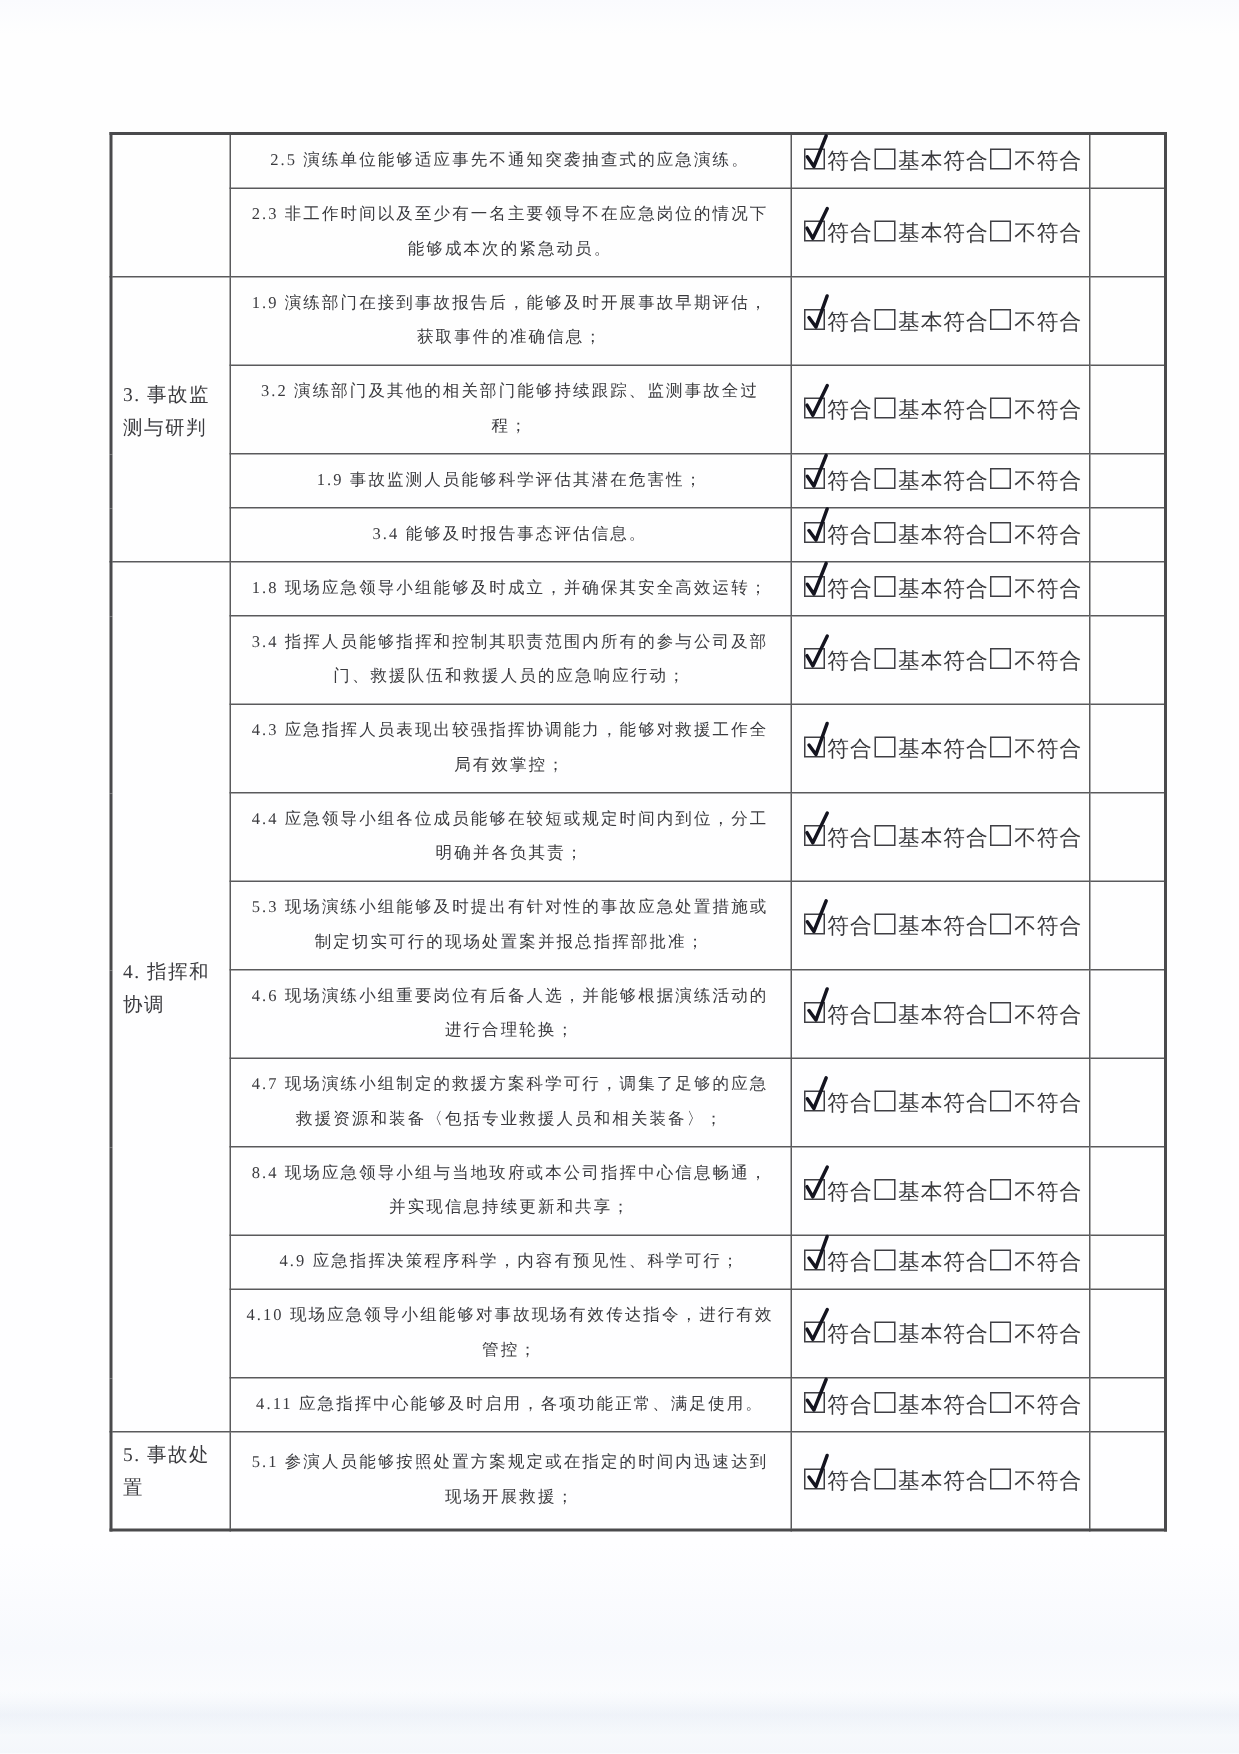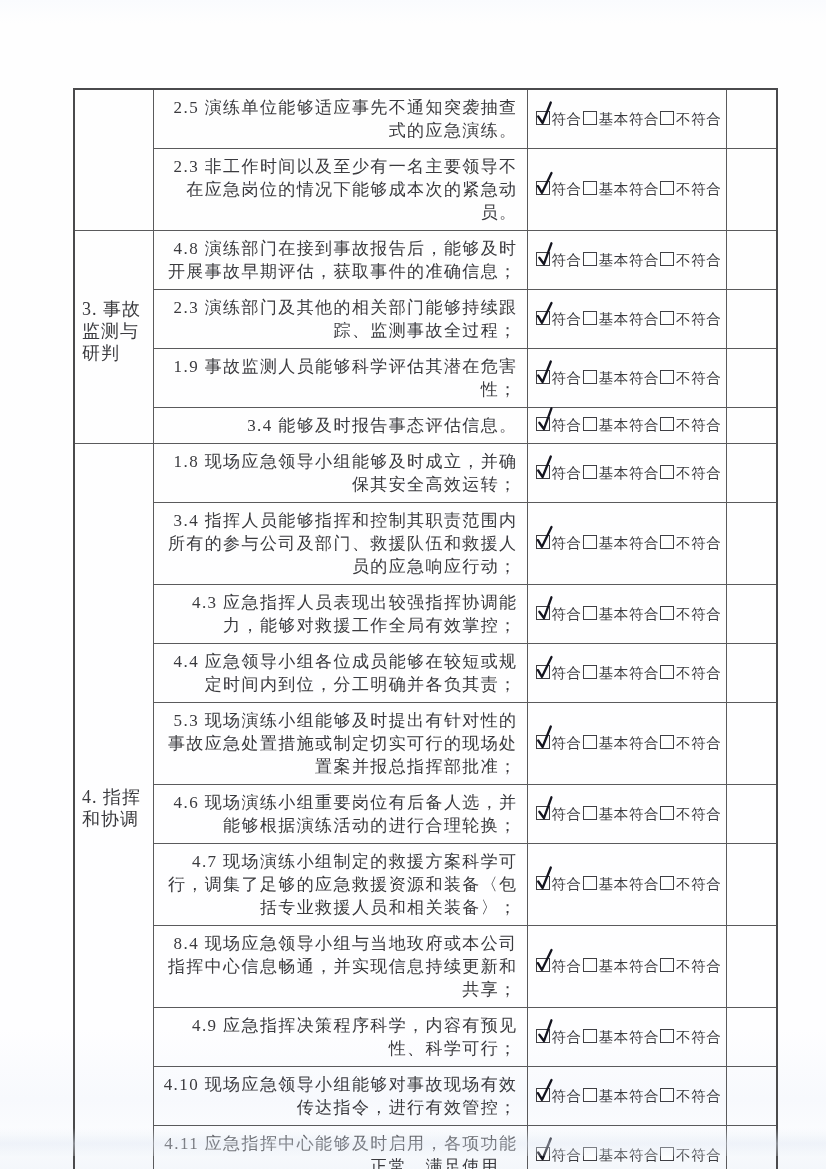--- a/index.html
+++ b/index.html
@@ -27,27 +27,27 @@
     color:#3a3a3e;
   }
   table.eval td{
     border:1px solid #5a5a5c;
     vertical-align:middle;
     background:transparent;
   }
   table.eval{border:2px solid #4a4a4c;}
   td.col-section{
     padding:4px 5px 16px 7px;
-    font-size:18px;line-height:22px;letter-spacing:1px;
+    font-size:13px;line-height:22px;letter-spacing:1px;
     text-align:left;vertical-align:middle;
   }
   td.col-item{
     padding:6px 9px;
-    font-size:17px;line-height:23px;letter-spacing:1.4px;
-    text-align:right;
+    font-size:11px;line-height:23px;letter-spacing:1.4px;
+    text-align:center;
   }
   td.col-opts{
     padding:4px 2px 4px 8px;
     font-size:14.5px;letter-spacing:0.6px;white-space:nowrap;
   }
   td.col-empty{padding:0;}
   .opt{display:inline-block;white-space:nowrap;}
   .box{
     display:inline-block;width:12px;height:12px;
     border:1.5px solid #3f3f44;
@@ -84,28 +84,28 @@
         </tr>
         <tr>
           <td class="col-item">2.3 非工作时间以及至少有一名主要领导不在应急岗位的情况下能够成本次的紧急动员。</td>
           <td class="col-opts"><span class="opt"><span class="box"><svg viewBox="0 0 18 26">
                   <path d="M3.2 16.5 L7.6 23 L15.8 2.5" fill="none" stroke="#14141f" stroke-width="2.3" stroke-linecap="round" stroke-linejoin="round"></path>
                 </svg></span><span class="lbl">符合</span></span><span class="opt"><span class="box"></span><span class="lbl">基本符合</span></span><span class="opt"><span class="box"></span><span class="lbl">不符合</span></span></td>
           <td class="col-empty"></td>
         </tr>
         <tr>
           <td class="col-section" rowspan="4">3. 事故监测与研判</td>
-          <td class="col-item">4.8 演练部门在接到事故报告后，能够及时开展事故早期评估，获取事件的准确信息；</td>
-          <td class="col-opts"><span class="opt"><span class="box"><svg viewBox="0 0 18 26">
-                  <path d="M3.2 16.5 L7.6 23 L15.8 2.5" fill="none" stroke="#14141f" stroke-width="2.3" stroke-linecap="round" stroke-linejoin="round"></path>
-                </svg></span><span class="lbl">符合</span></span><span class="opt"><span class="box"></span><span class="lbl">基本符合</span></span><span class="opt"><span class="box"></span><span class="lbl">不符合</span></span></td>
-          <td class="col-empty"></td>
-        </tr>
-        <tr>
-          <td class="col-item">2.3 演练部门及其他的相关部门能够持续跟踪、监测事故全过程；</td>
+          <td class="col-item">1.9 演练部门在接到事故报告后，能够及时开展事故早期评估，获取事件的准确信息；</td>
+          <td class="col-opts"><span class="opt"><span class="box"><svg viewBox="0 0 18 26">
+                  <path d="M3.2 16.5 L7.6 23 L15.8 2.5" fill="none" stroke="#14141f" stroke-width="2.3" stroke-linecap="round" stroke-linejoin="round"></path>
+                </svg></span><span class="lbl">符合</span></span><span class="opt"><span class="box"></span><span class="lbl">基本符合</span></span><span class="opt"><span class="box"></span><span class="lbl">不符合</span></span></td>
+          <td class="col-empty"></td>
+        </tr>
+        <tr>
+          <td class="col-item">3.2 演练部门及其他的相关部门能够持续跟踪、监测事故全过程；</td>
           <td class="col-opts"><span class="opt"><span class="box"><svg viewBox="0 0 18 26">
                   <path d="M3.2 16.5 L7.6 23 L15.8 2.5" fill="none" stroke="#14141f" stroke-width="2.3" stroke-linecap="round" stroke-linejoin="round"></path>
                 </svg></span><span class="lbl">符合</span></span><span class="opt"><span class="box"></span><span class="lbl">基本符合</span></span><span class="opt"><span class="box"></span><span class="lbl">不符合</span></span></td>
           <td class="col-empty"></td>
         </tr>
         <tr>
           <td class="col-item">1.9 事故监测人员能够科学评估其潜在危害性；</td>
           <td class="col-opts"><span class="opt"><span class="box"><svg viewBox="0 0 18 26">
                   <path d="M3.2 16.5 L7.6 23 L15.8 2.5" fill="none" stroke="#14141f" stroke-width="2.3" stroke-linecap="round" stroke-linejoin="round"></path>
                 </svg></span><span class="lbl">符合</span></span><span class="opt"><span class="box"></span><span class="lbl">基本符合</span></span><span class="opt"><span class="box"></span><span class="lbl">不符合</span></span></td>

